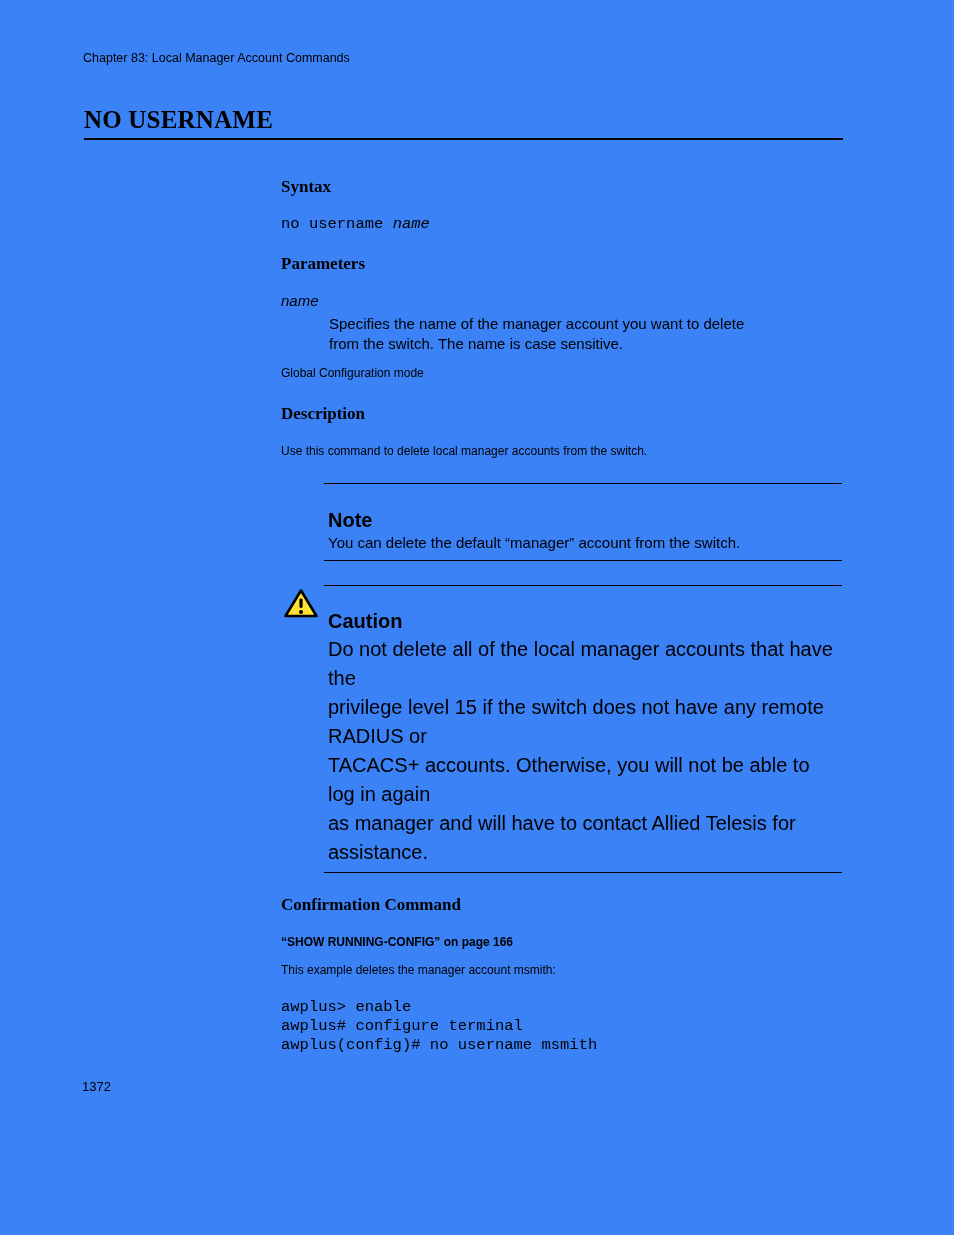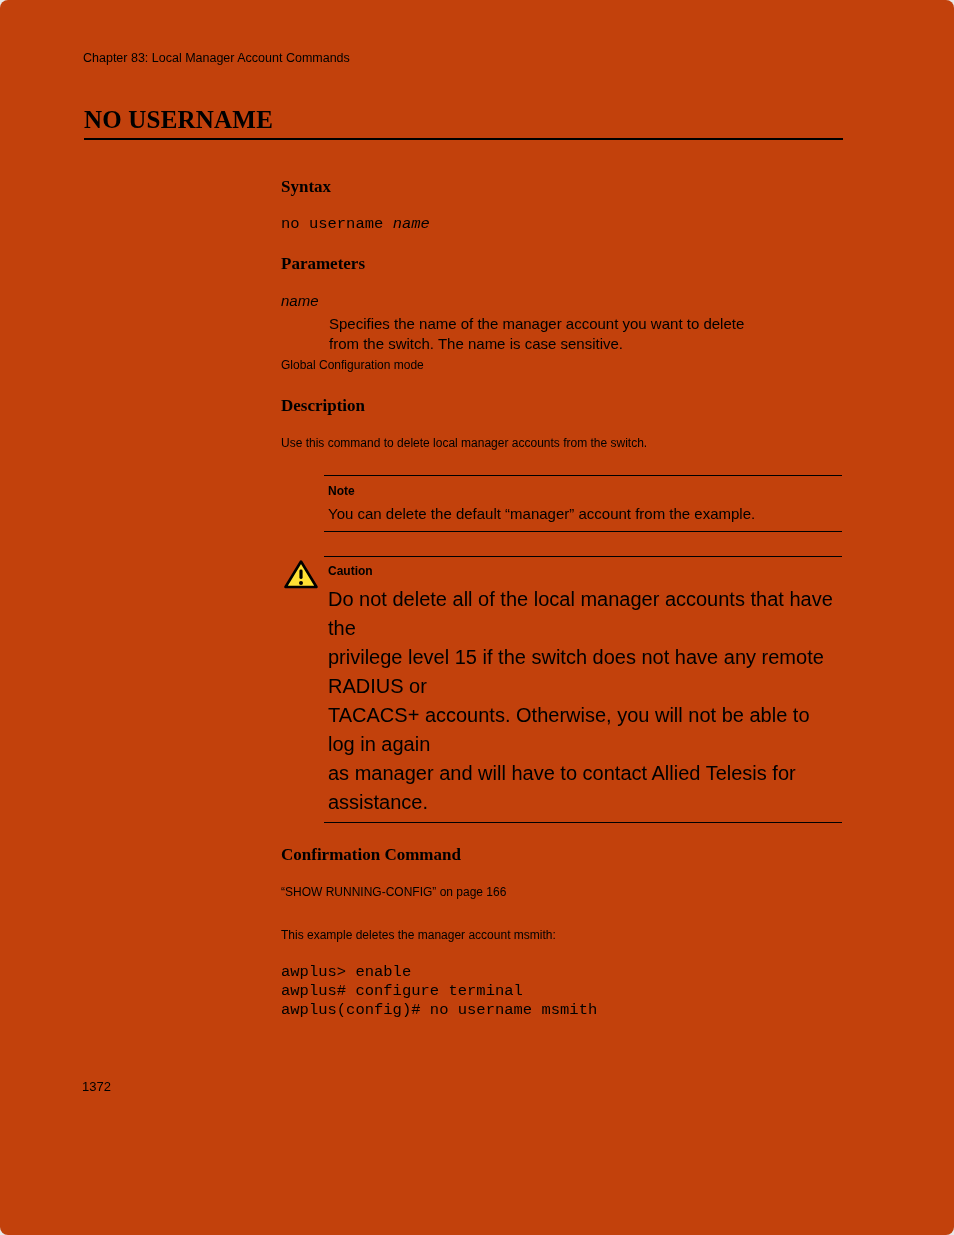--- a/index.html
+++ b/index.html
@@ -1,26 +1,25 @@
 <!DOCTYPE html>
 <html><head>
 <meta charset="utf-8">
 <style>
   * { margin: 0; padding: 0; box-sizing: border-box; }
   html, body { background: #e8e8e8; }
   .page {
     position: relative;
     width: 954px;
     height: 1235px;
-    background: #c2410c;
+    background: #3b82f6;
     margin: 0 auto;
     font-family: "Liberation Sans", sans-serif;
     color: #000000;
     overflow: hidden;
-    border-radius: 8px;
   }
   .running-header {
     position: absolute;
     left: 83px;
     top: 51px;
     font-size: 12.5px;
     line-height: 14px;
   }
   .doc-title {
     position: absolute;
@@ -67,38 +66,39 @@
   .param-name {
     font-size: 15px;
     line-height: 16px;
     font-style: italic;
     margin-bottom: 5px;
   }
   .param-desc {
     font-size: 15px;
     line-height: 20px;
     margin-left: 48px;
-    margin-bottom: 3px;
+    margin-bottom: 11px;
     white-space: pre-line;
   }
   .p-mode { margin-bottom: 24px; }
   .p-desc { margin-bottom: 24px; }
   .note-box {
     margin-left: 43px;
     width: 518px;
     border-top: 1px solid #000;
     border-bottom: 1px solid #000;
     padding: 7px 4px 7px 4px;
     margin-bottom: 24px;
   }
   .box-label {
     font-weight: bold;
-    font-size: 12px;
+    font-size: 20px;
     line-height: 16px;
     margin-bottom: 5px;
+    margin-top: 21px;
   }
   .note-text {
     font-size: 15px;
     line-height: 20px;
   }
   .caution-box {
     position: relative;
     margin-left: 43px;
     width: 518px;
     border-top: 1px solid #000;
@@ -112,21 +112,21 @@
     line-height: 29px;
     white-space: pre-line;
   }
   .warning-icon {
     position: absolute;
     left: -41px;
     top: 2px;
     width: 36px;
     height: 31px;
   }
-  .p-confirm { margin-bottom: 27px; }
+  .p-confirm { margin-bottom: 12px; font-weight: bold; }
   .p-example-intro { margin-bottom: 20px; }
   .code-block {
     font-family: "Liberation Mono", monospace;
     font-size: 15.5px;
     line-height: 19px;
     white-space: pre;
   }
   .footer-page-number {
     position: absolute;
     left: 82px;
@@ -155,21 +155,21 @@
     <div class="param-desc">Specifies the name of the manager account you want to delete
 from the switch. The name is case sensitive.</div>
 
     <p class="body-text p-mode">Global Configuration mode</p>
 
     <h2 class="section-heading">Description</h2>
     <p class="body-text p-desc">Use this command to delete local manager accounts from the switch.</p>
 
     <div class="note-box">
       <div class="box-label">Note</div>
-      <div class="note-text">You can delete the default “manager” account from the example.</div>
+      <div class="note-text">You can delete the default “manager” account from the switch.</div>
     </div>
 
     <div class="caution-box">
       <svg class="warning-icon" viewBox="0 0 36 31" xmlns="http://www.w3.org/2000/svg">
         <polygon points="18,2.5 33.5,28 2.5,28" stroke="#000000" stroke-width="2.6" stroke-linejoin="round" fill="#FFE033"></polygon>
         <rect x="16.4" y="10.5" width="3.2" height="9.5" rx="1.4" fill="#000000"></rect>
         <circle cx="18" cy="24" r="2" fill="#000000"></circle>
       </svg>
       <div class="box-label">Caution</div>
       <div class="caution-text">Do not delete all of the local manager accounts that have the

